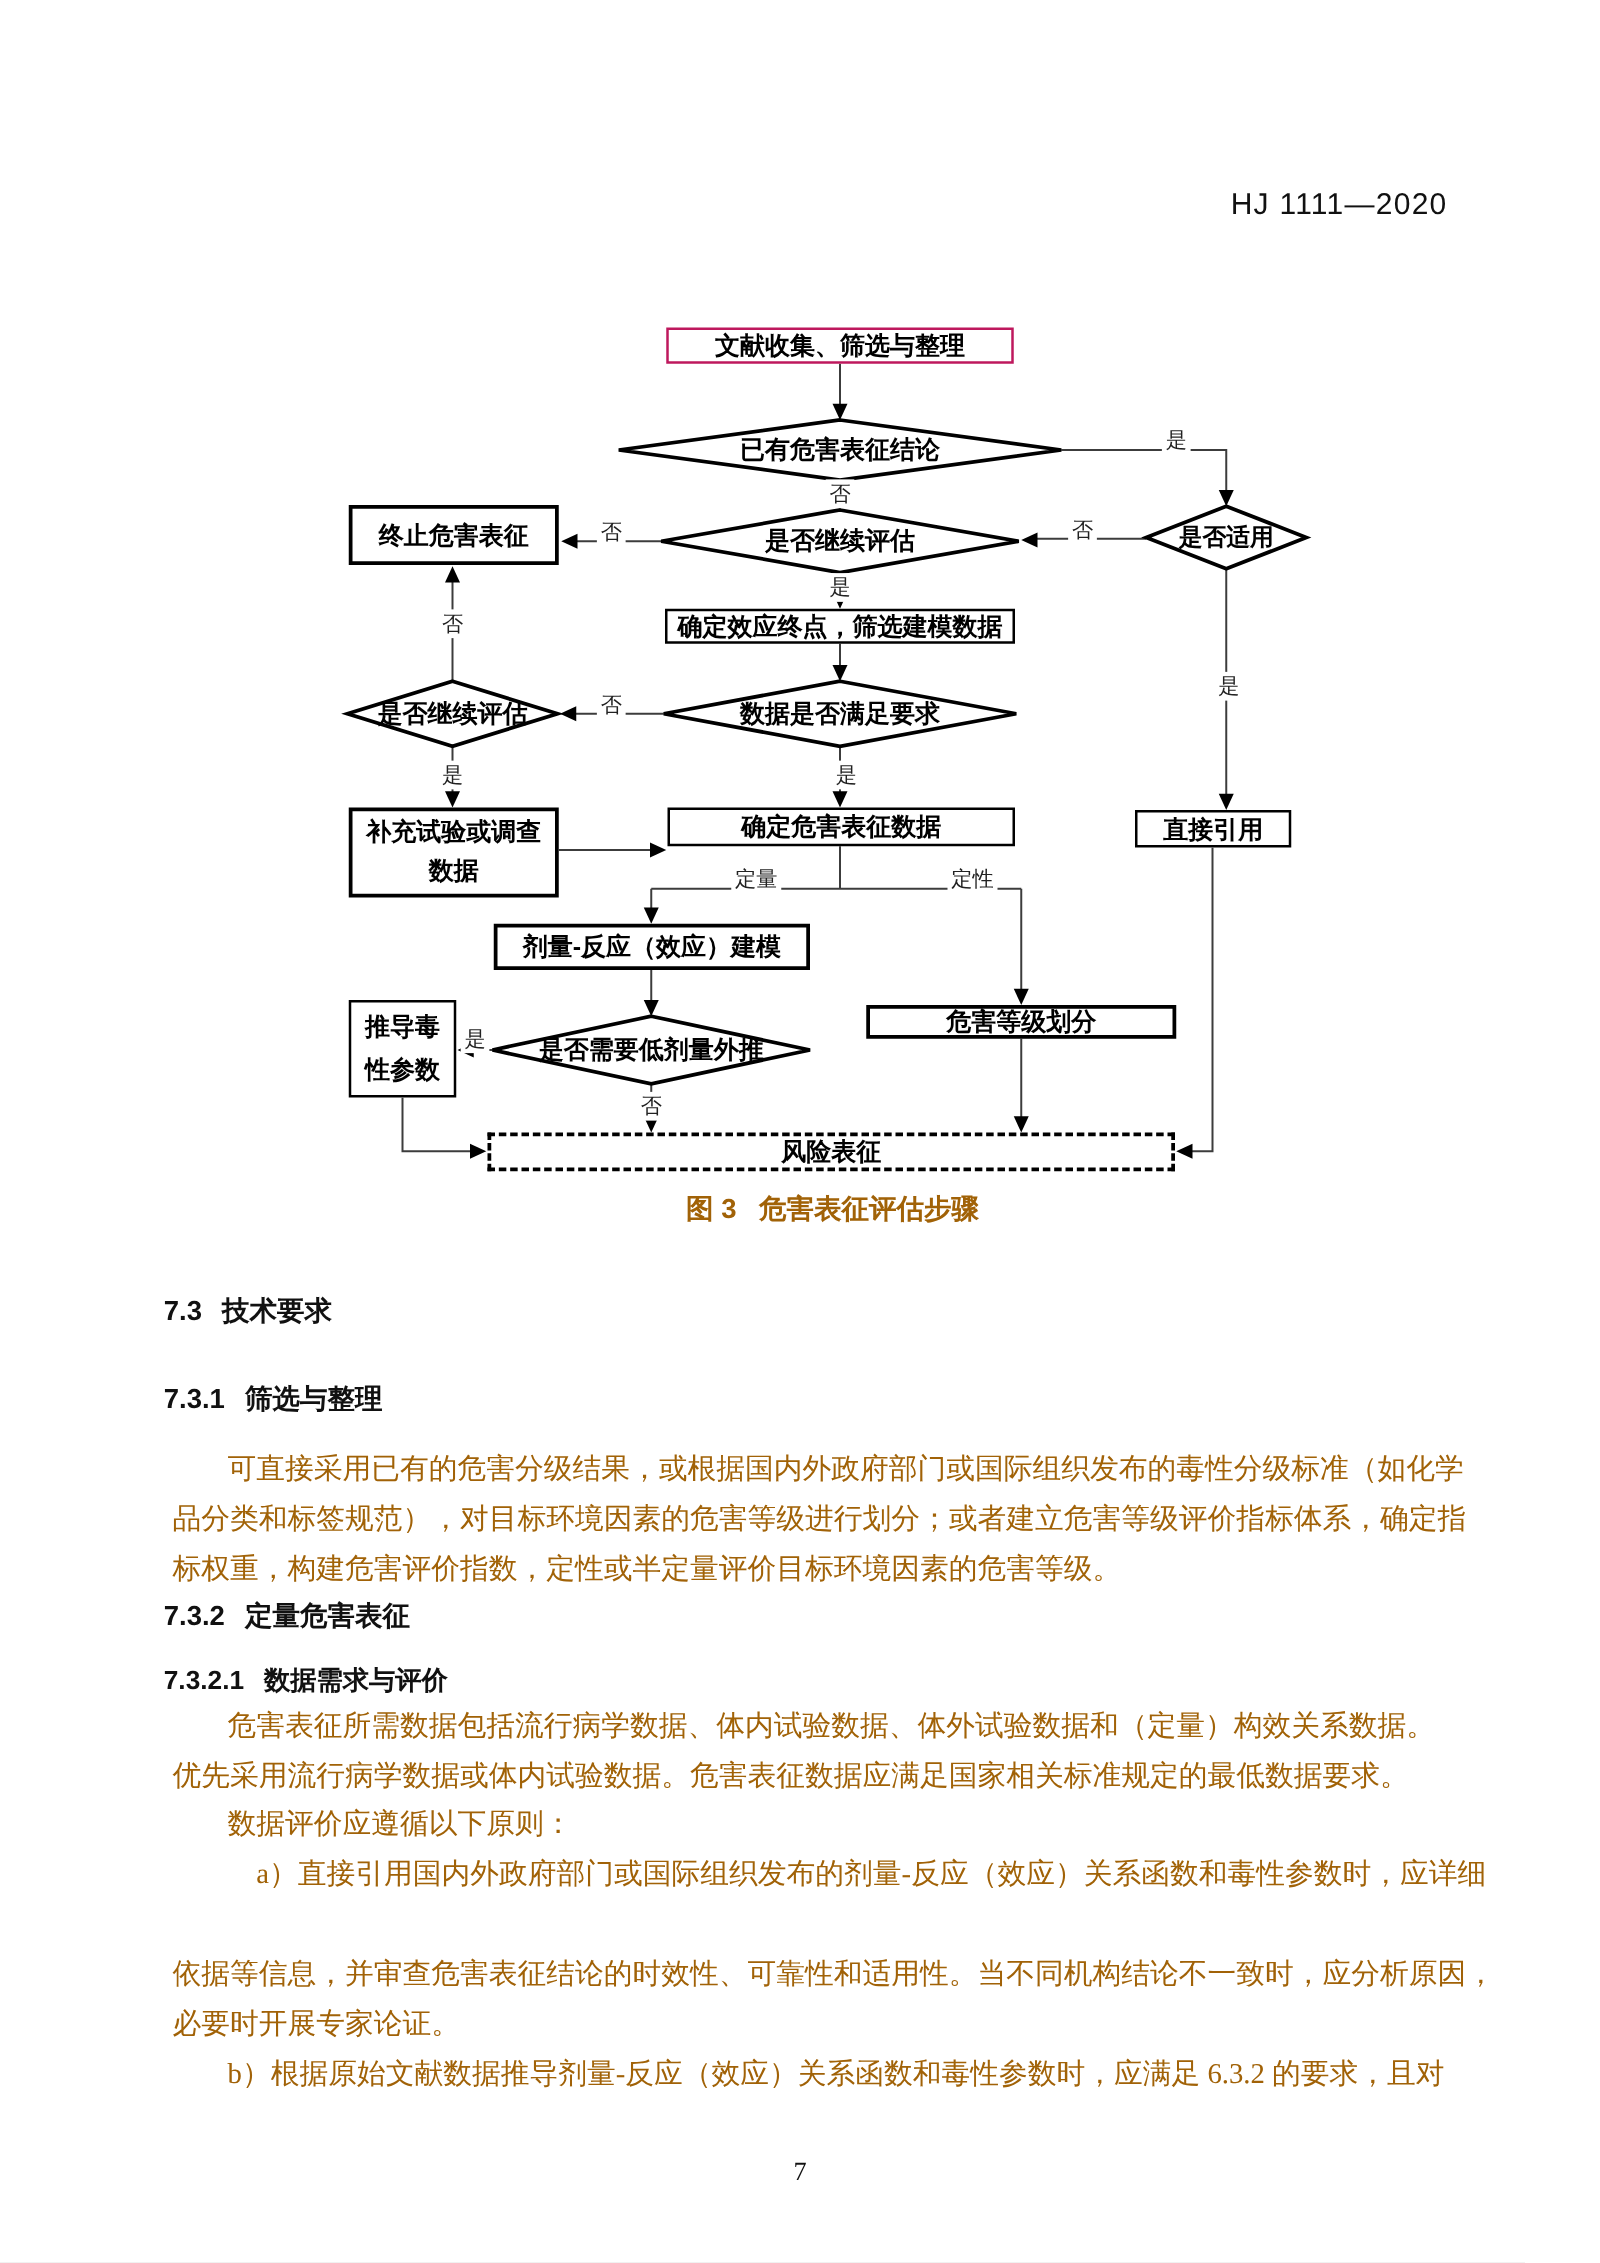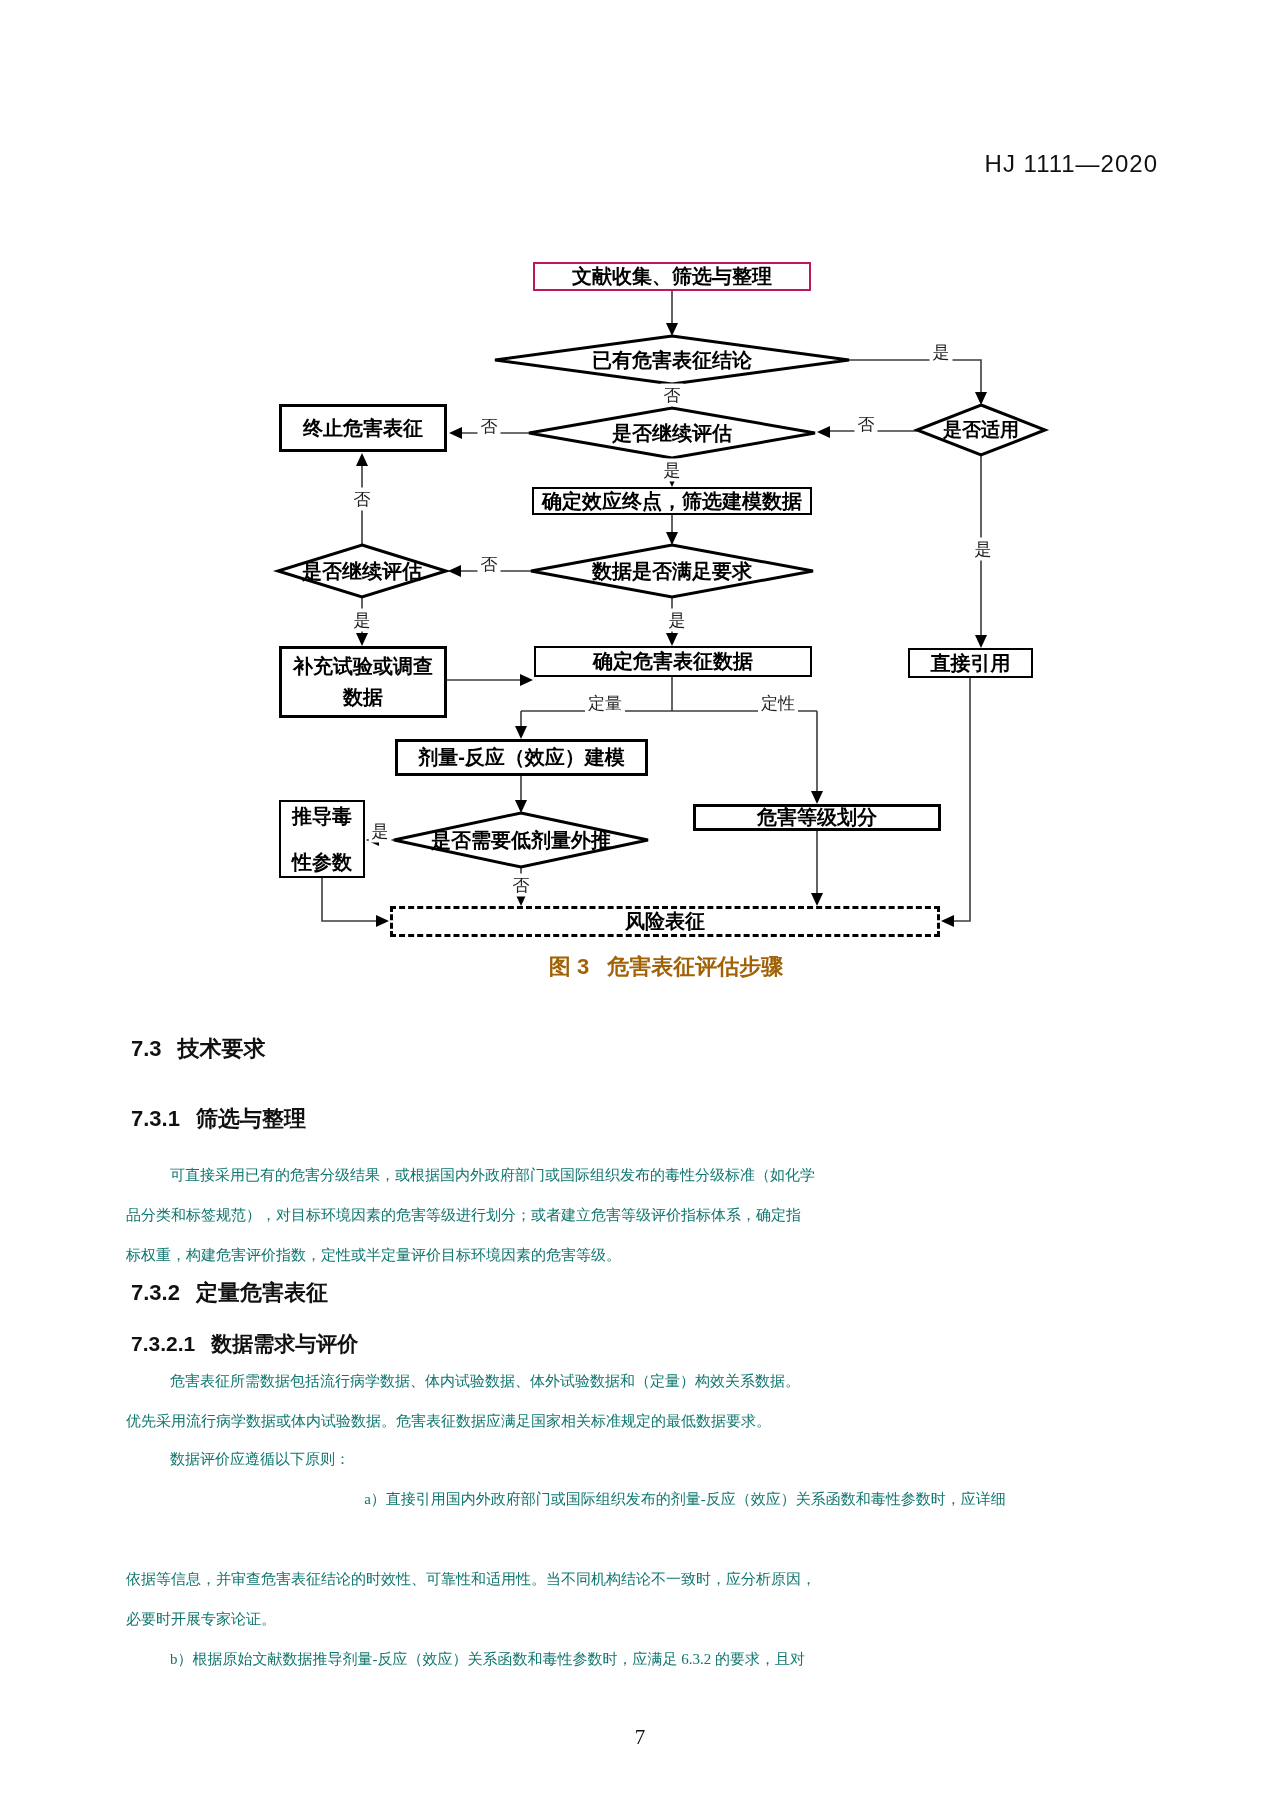--- a/index.html
+++ b/index.html
@@ -14,22 +14,22 @@
   .dtext{position:absolute;z-index:3;transform:translate(-50%,-50%);white-space:nowrap;
         font-family:"Liberation Sans","DejaVu Sans",sans-serif;font-weight:bold;font-size:20px;color:#000;}
   .elabel{position:absolute;z-index:4;transform:translate(-50%,-50%);background:#fff;padding:0 3px;
         font-family:"Liberation Sans","DejaVu Sans",sans-serif;font-size:17px;color:#222;white-space:nowrap;}
   .caption{position:absolute;left:56px;width:1220px;top:952px;text-align:center;z-index:2;
         font-family:"Liberation Sans","DejaVu Sans",sans-serif;font-weight:bold;font-size:22px;color:#a16207;}
   .caption .cap-label{margin-right:18px;}
   .heading{position:absolute;left:131px;z-index:2;font-family:"Liberation Sans","DejaVu Sans",sans-serif;
         font-weight:bold;font-size:22px;color:#111;white-space:nowrap;}
   .heading .h-num{margin-right:16px;}
-  .bodyline{position:absolute;left:126px;width:1030px;z-index:2;font-size:15px;line-height:30px;
-        color:#0f766e;white-space:nowrap;}
+  .bodyline{position:absolute;left:138px;width:1030px;z-index:2;font-size:23px;line-height:30px;
+        color:#a16207;white-space:nowrap;}
   .ind{padding-left:44px;}
   .pageno{position:absolute;left:0;width:1280px;top:1725px;text-align:center;font-size:21px;color:#111;z-index:2;}
 </style>
 </head>
 <body>
 
 <div class="page">
 
   <div class="doc-header">HJ 1111—2020</div>
 
@@ -106,21 +106,21 @@
   </div>
   <div class="node" style="left:534px;top:646px;width:278px;height:31px;border:2.5px solid #000;">
     <span>确定危害表征数据</span>
   </div>
   <div class="node" style="left:908px;top:648px;width:125px;height:30px;border:2.5px solid #000;">
     <span>直接引用</span>
   </div>
   <div class="node" style="left:395px;top:739px;width:253px;height:37px;border:3px solid #000;">
     <span>剂量-反应（效应）建模</span>
   </div>
-  <div class="node" style="left:279px;top:800px;width:86px;height:78px;border:2.5px solid #000;line-height:46px;padding:0 6px;">
+  <div class="node" style="left:279px;top:800px;width:86px;height:78px;border:2.5px solid #000;line-height:34px;padding:0 6px;">
     <span>推导毒性参数</span>
   </div>
   <div class="node" style="left:693px;top:804px;width:248px;height:27px;border:3px solid #000;">
     <span>危害等级划分</span>
   </div>
   <div class="node" style="left:390px;top:906px;width:550px;height:31px;border:3px dashed #000;">
     <span>风险表征</span>
   </div>
 
   <div class="dtext" style="left:672px;top:360px;">已有危害表征结论</div>

